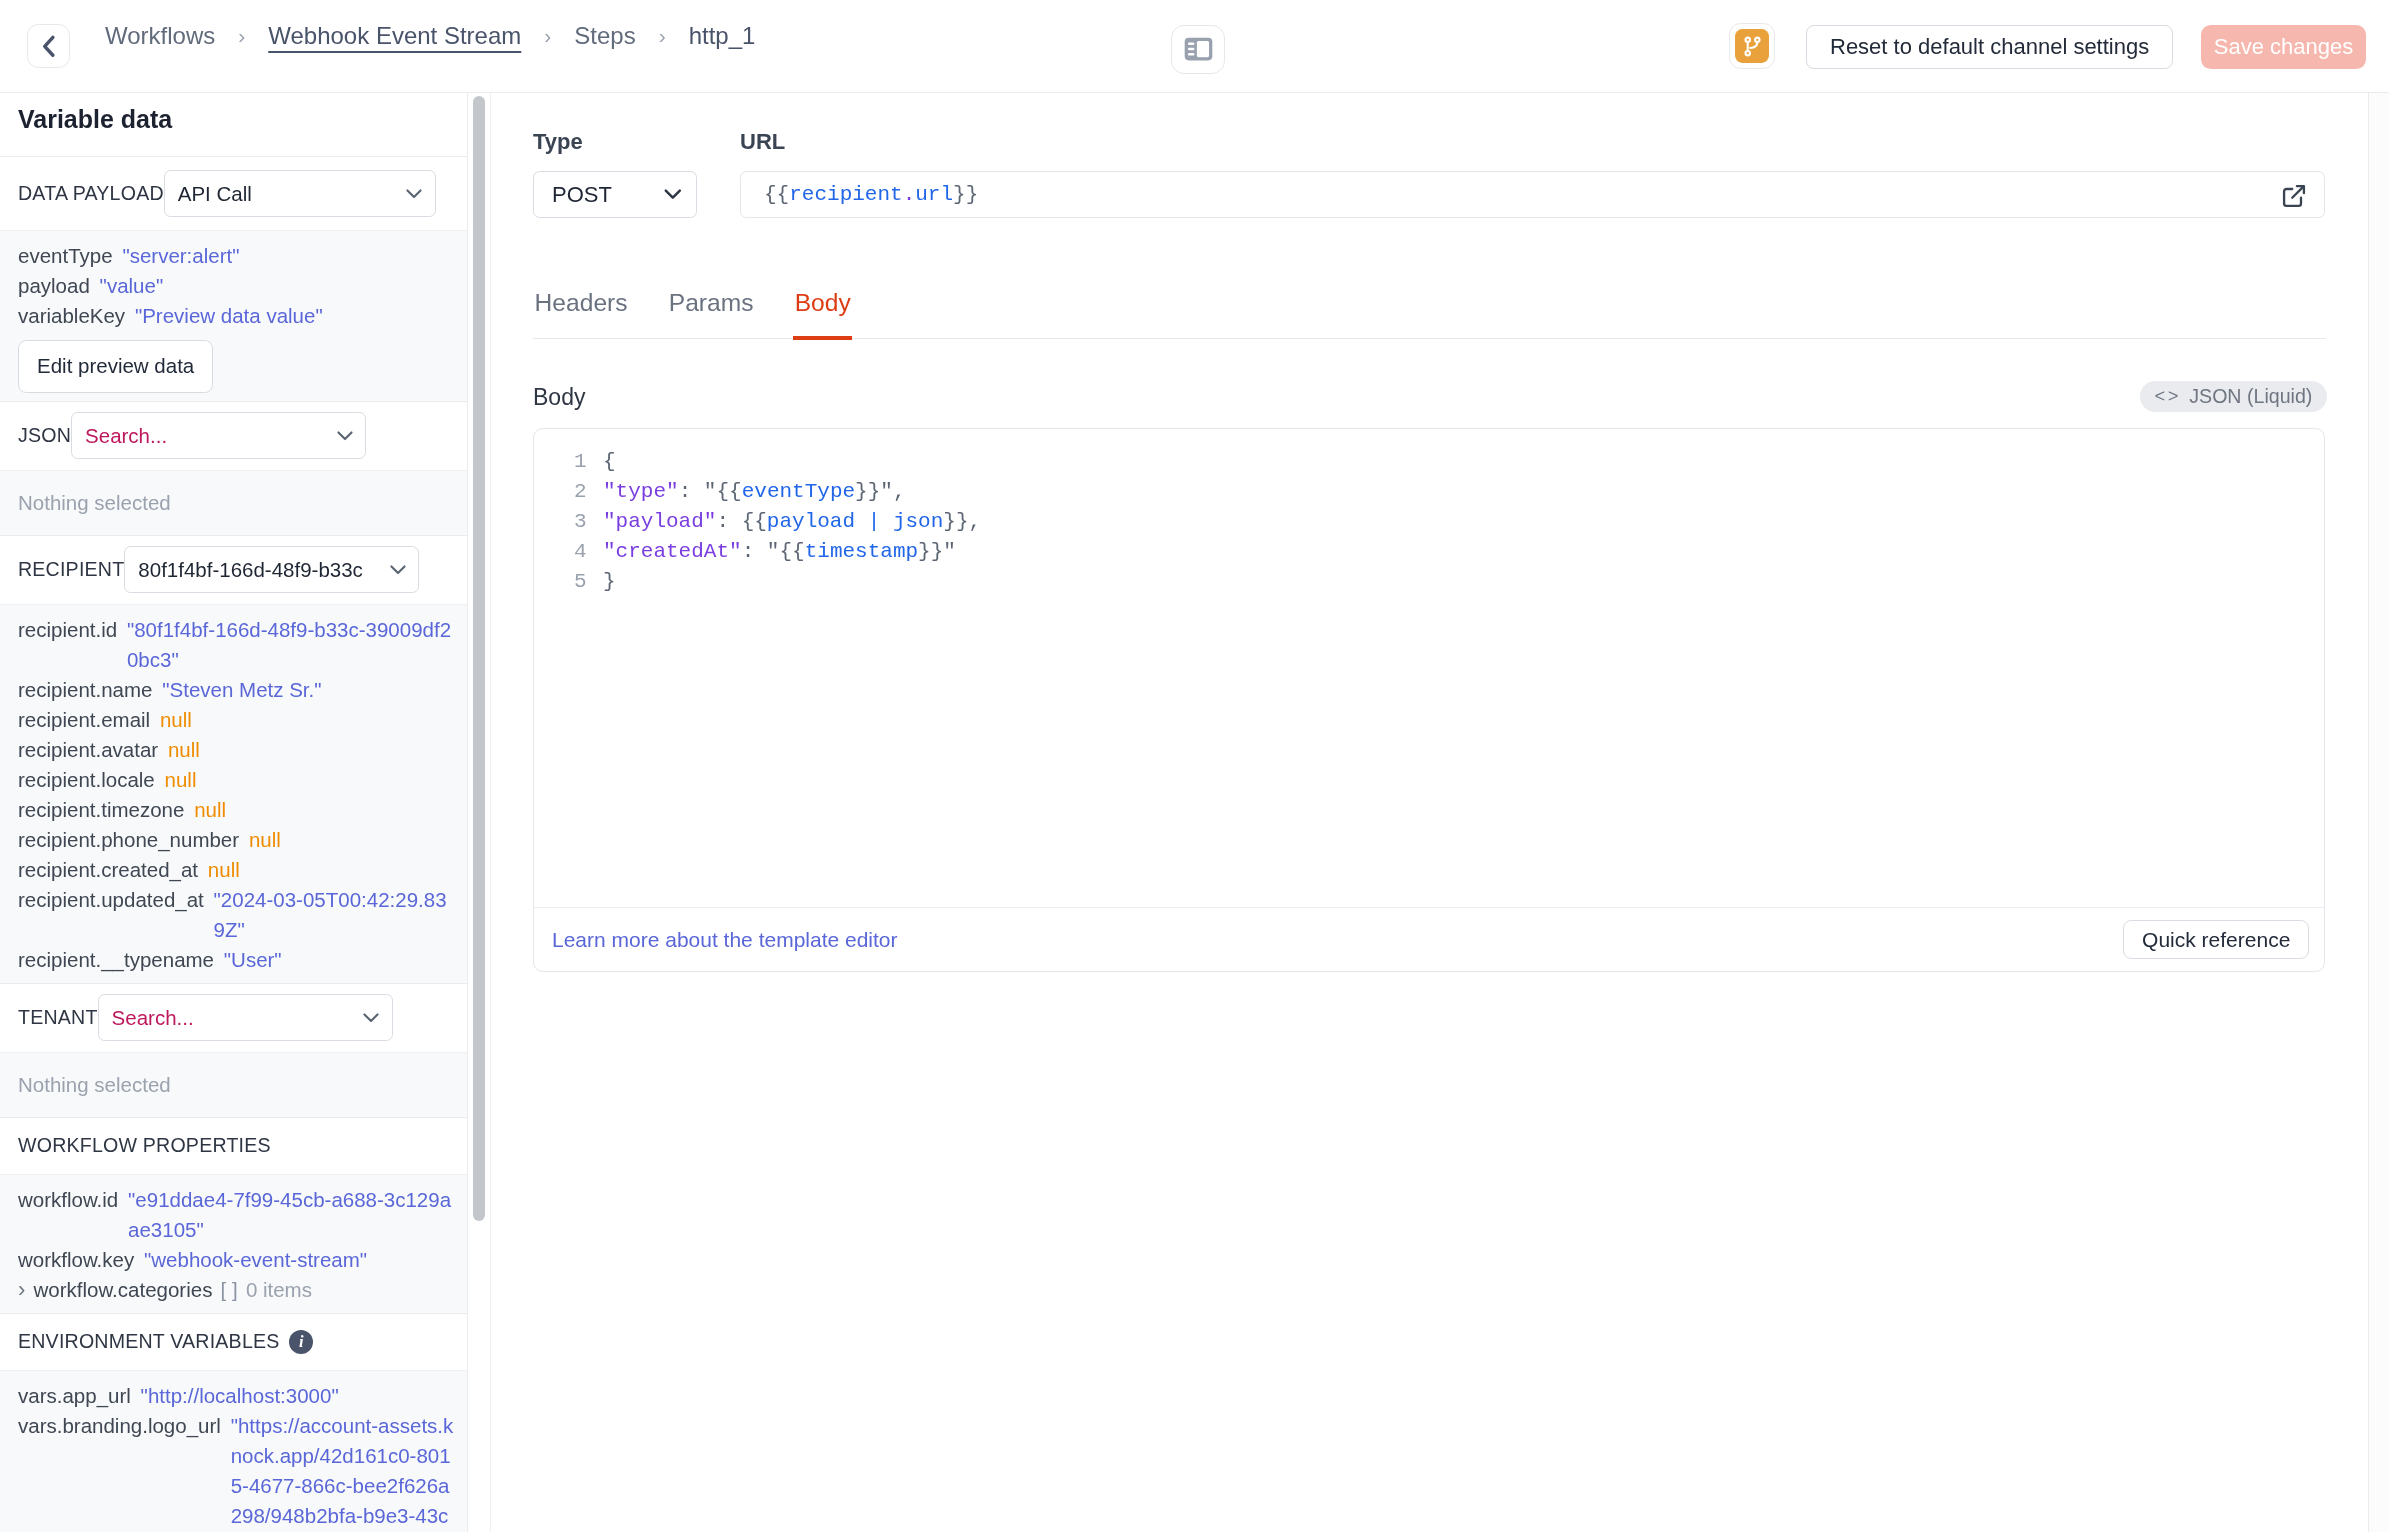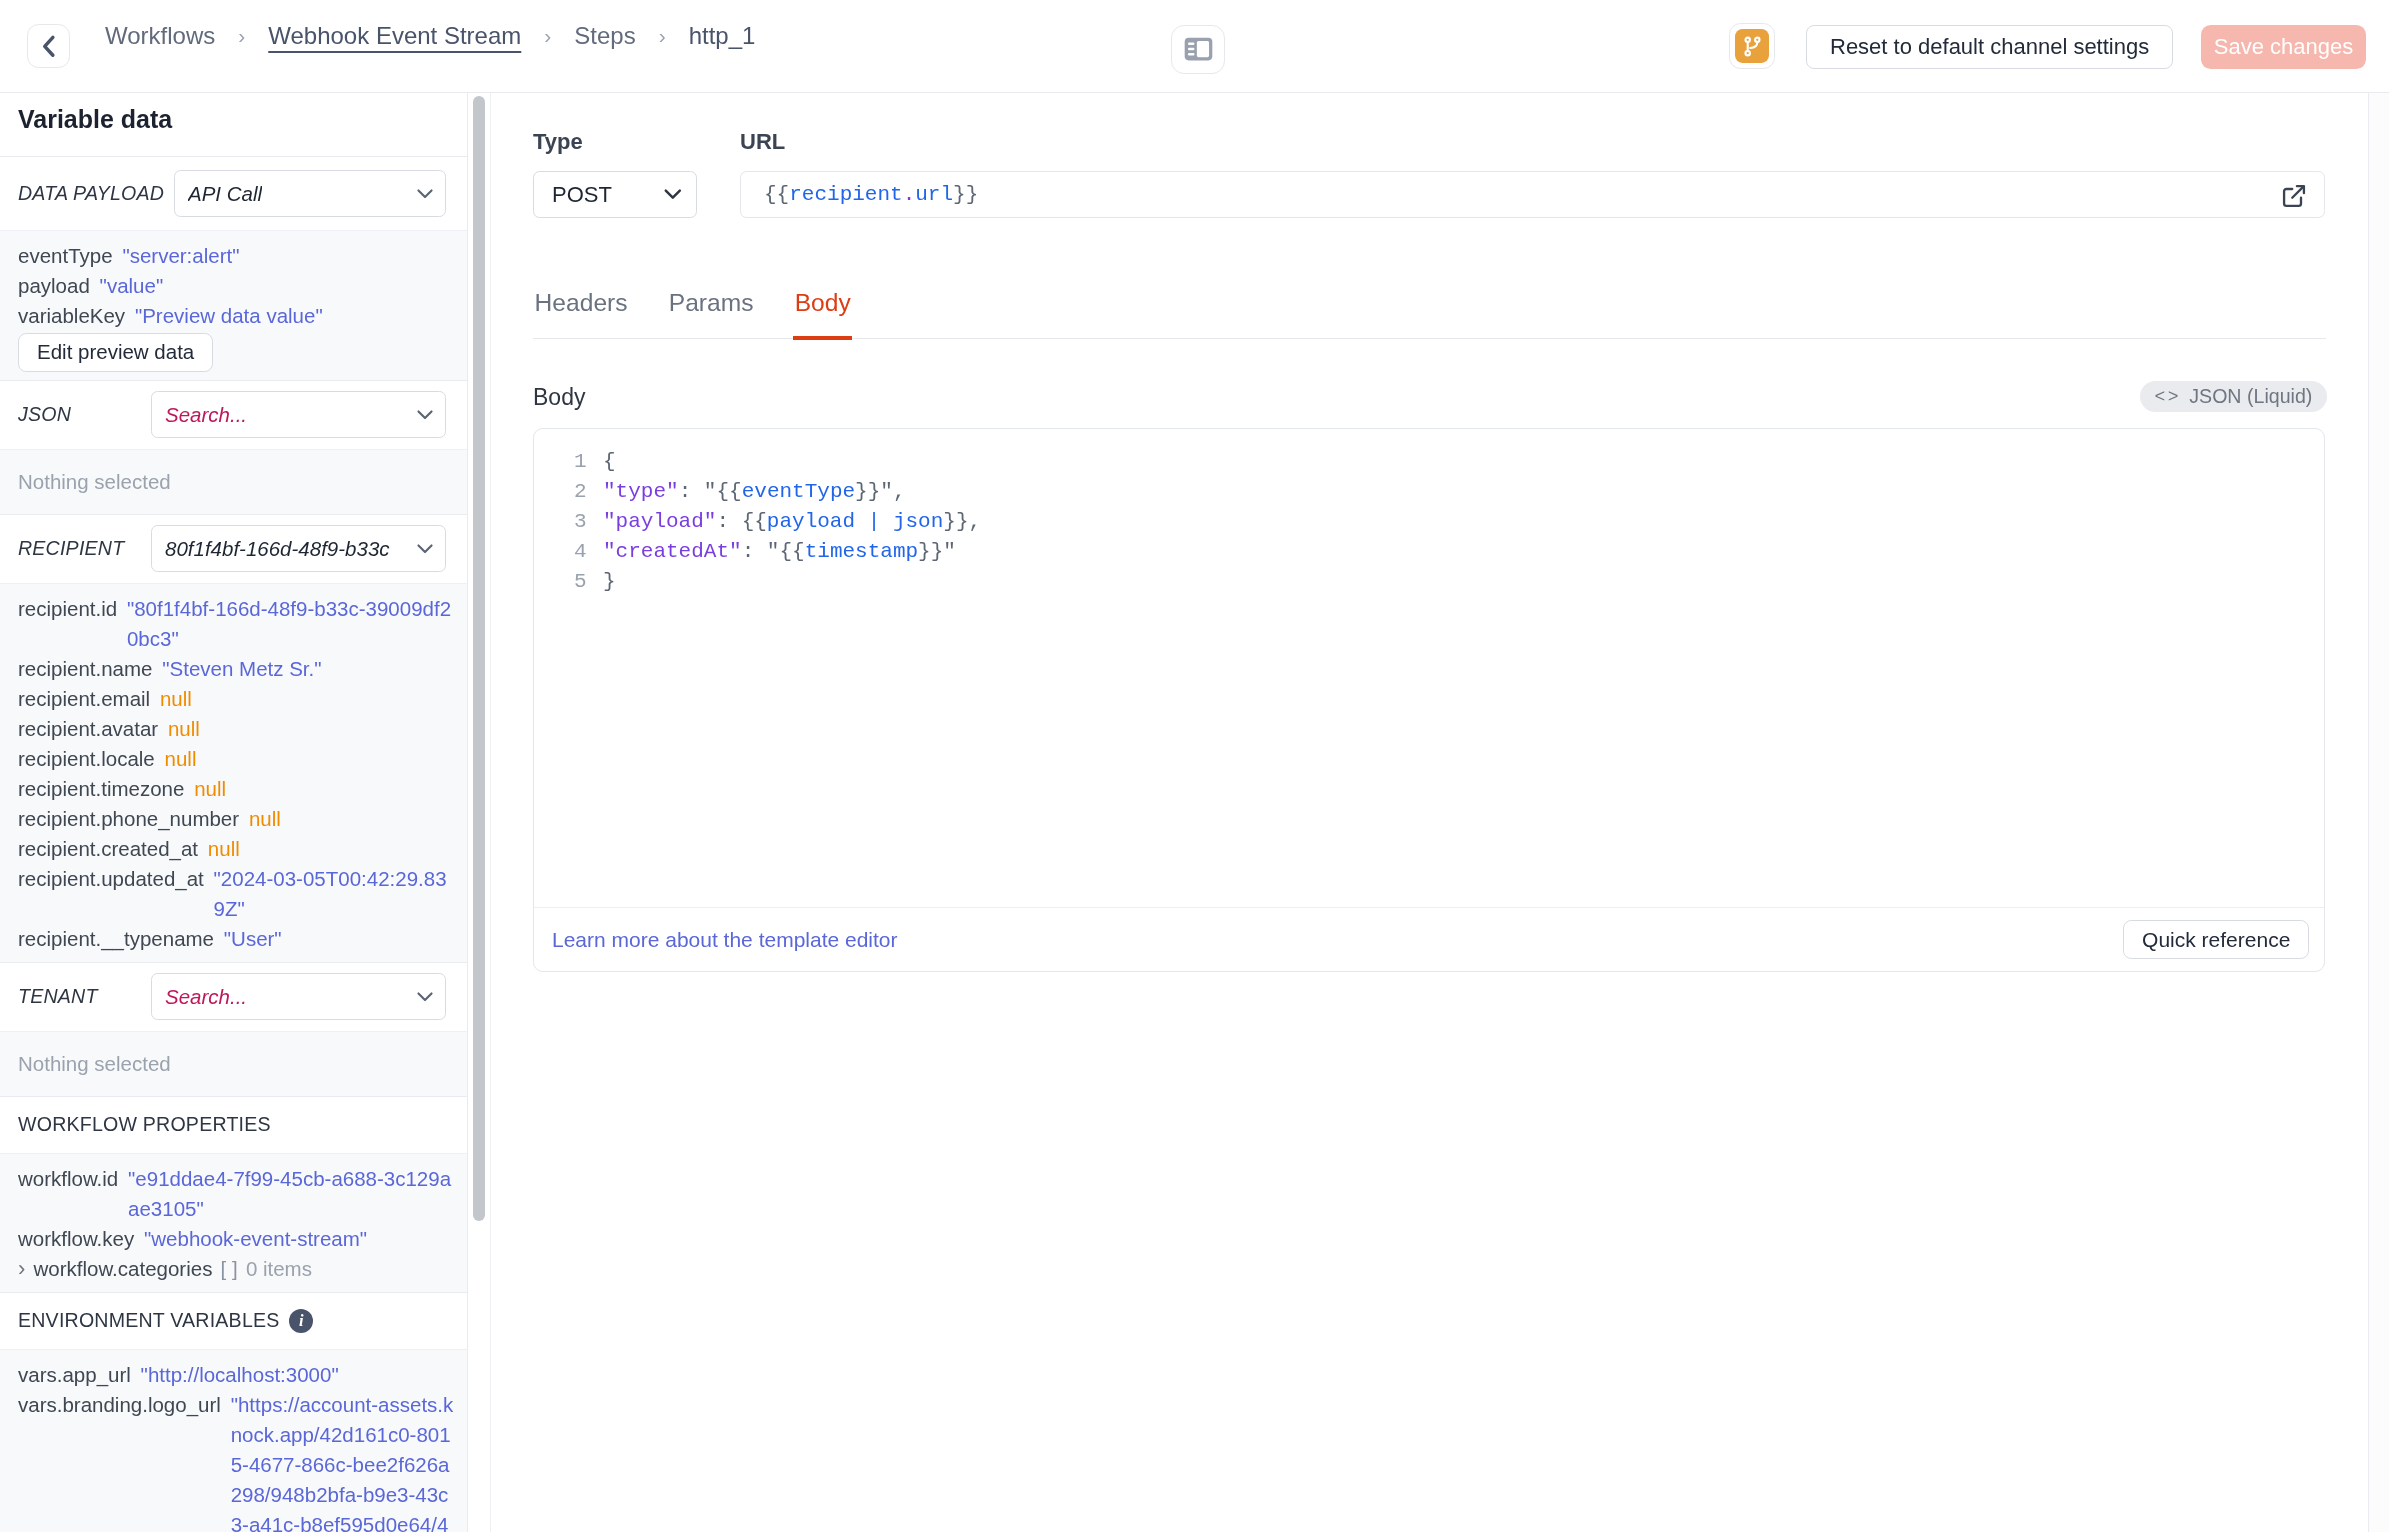--- a/index.html
+++ b/index.html
@@ -35,37 +35,37 @@
     border:none; border-radius:9.8px; background:#f5b7ae; color:#fff;
     font-size:22px; font-weight:500; display:flex; align-items:center;
     justify-content:center; }
 
   
   .sidebar { position:absolute; left:0; top:82px; width:467px; bottom:0;
     background:#fff; overflow:hidden; }
   .sb-title { height:74px; display:flex; align-items:center; padding-left:18px;
     font-size:25px; font-weight:600; color:#1c2230; }
   .sb-row-select { height:74px; border-top:1.6px solid #e9ebee; display:flex;
-    align-items:center; justify-content:space-between; padding:0 21px 0 18px;font-style:italic; }
+    align-items:center; justify-content:flex-start; padding:0 21px 0 18px; }
   .sb-row-select.h84 { height:69px; }
   .sb-label { font-size:19.6px; font-weight:500; color:#2e3543; letter-spacing:0.2px; }
   .select { height:47px; border:1.6px solid #d8dce2; border-radius:6.5px; background:#fff;
     display:flex; align-items:center; justify-content:space-between;
     padding:0 11.5px 0 13px; cursor:pointer; overflow:hidden; }
   .select .sel-val { font-size:20.5px; color:#1f2633; white-space:nowrap; overflow:hidden; }
   .select .sel-val.placeholder { color:#be185d; }
   .sel-w332 { width:272px; } .sel-w360 { width:295px; }
   .sb-gray { background:#f8f9fa; border-top:0.8px solid #eef0f3;
     padding:9.8px 13px 8.2px 18px; }
   .kv { display:flex; gap:9.8px; font-size:20.5px; line-height:30px; }
   .kv-key { color:#3f4753; flex:none; }
   .kv-val { word-break:break-all; }
   .kv-val.is-str { color:#5a67d8; }
   .kv-val.is-null { color:#f08c00; }
-  .edit-preview-btn { margin-top:2px; height:39px; border:1.6px solid #d8dce2;
+  .edit-preview-btn { margin-top:9px; height:53px; border:1.6px solid #d8dce2;
     border-radius:8.2px; background:#fff; font-size:20.5px; font-weight:500;
     color:#232b3a; padding:0 18px; display:inline-flex; align-items:center;
     cursor:pointer; font-family:inherit; }
   .empty-row { background:#f8f9fa; border-top:0.8px solid #eef0f3; height:65px;
     display:flex; align-items:center; padding-left:18px; font-size:20.5px;
     color:#9aa2ae; }
   .sb-header { height:57px; border-top:1.6px solid #e9ebee; display:flex;
     align-items:center; gap:9.8px; padding-left:18px; }
   .cat-row { display:flex; align-items:center; gap:8.2px; font-size:20.5px;
     line-height:30px; }

